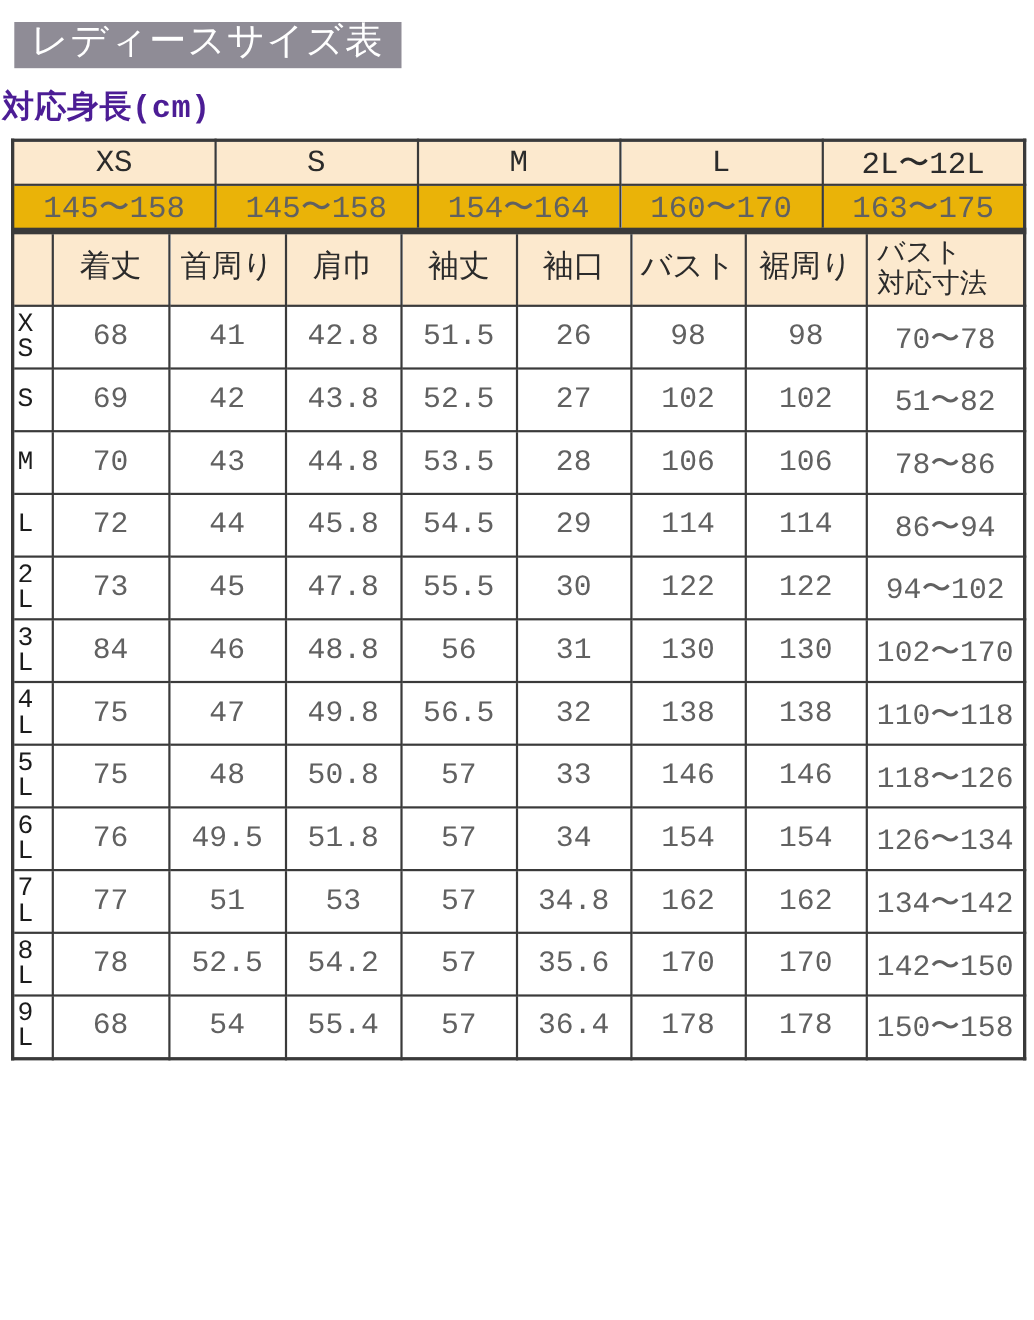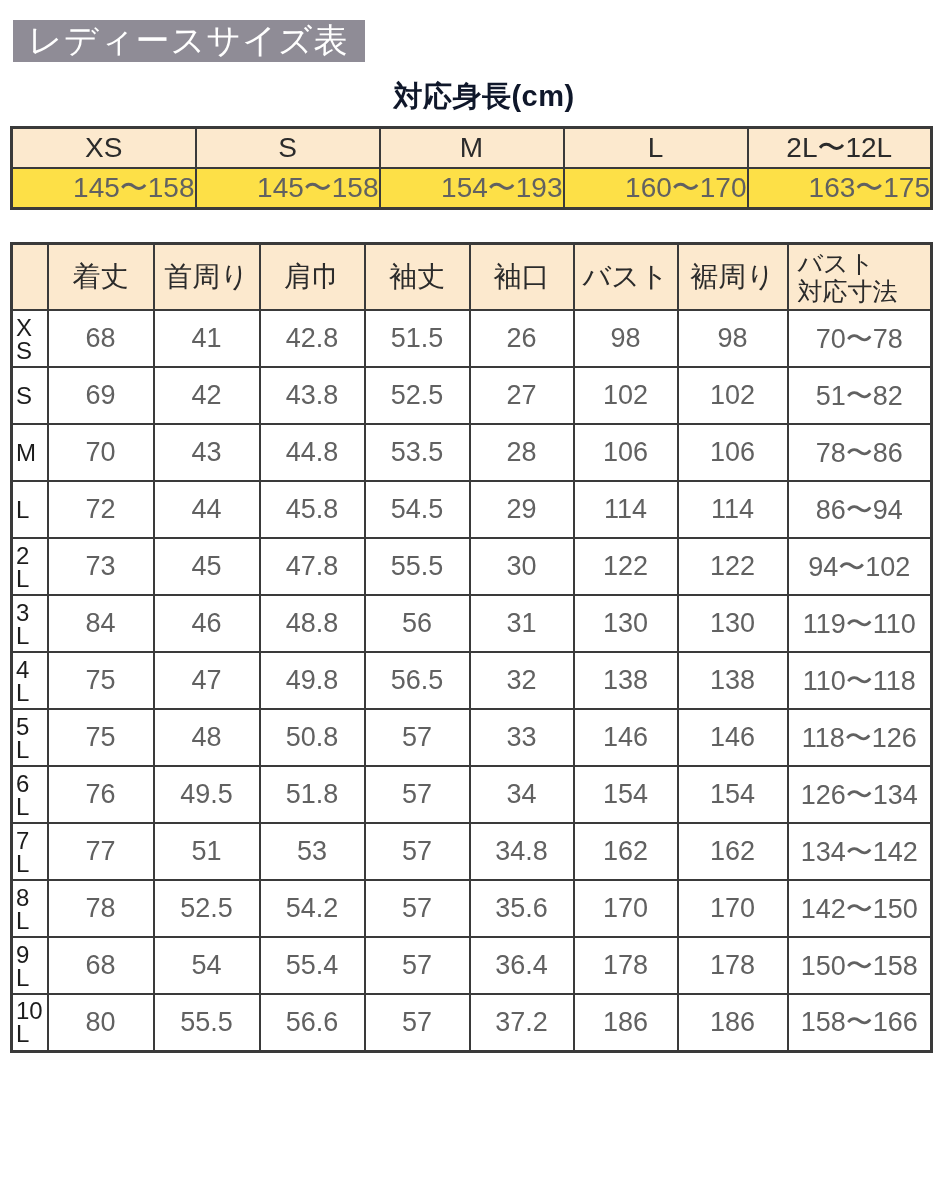--- a/index.html
+++ b/index.html
@@ -9,39 +9,39 @@
     width: 940px;
     height: 1200px;
     font-family: "Liberation Sans", "DejaVu Sans", sans-serif;
     -webkit-font-smoothing: antialiased;
   }
   .page {
     position: relative;
     width: 940px;
     height: 1080px;
     overflow: hidden;
+    font-family: Liberation Mono, monospace;
   }
   .title-bar {
     display: inline-block;
     margin: 20px 0 0 13px;
     background: #8f8c96;
     color: #ffffff;
     font-size: 34px;
     line-height: 41px;
     height: 41px;
     padding: 0 16px 1px 15px;
     letter-spacing: 1px;
   }
   .subtitle {
-    margin: 15px 0 9px 28px;
+    margin: 15px 0 9px 2px;
     font-size: 29px;
     font-weight: bold;
-    color: #0f172a;
+    color: #4c1d95;
     letter-spacing: 0.5px;
-    text-align: center;
   }
   table {
     border-collapse: collapse;
     table-layout: fixed;
     margin-left: 10px;
     border: 3px solid #3a3a3a;
   }
   th, td {
     border: 2px solid #3a3a3a;
     text-align: center;
@@ -54,25 +54,24 @@
     background: #fce9ce;
     height: 37px;
     font-size: 28px;
     font-weight: normal;
     color: #2b2b2b;
   }
   .height-table tbody td {
     height: 38px;
     font-size: 28px;
     color: #616161;
-    background: #fde047;
-    text-align: right;
+    background: #eab308;
   }
   
-  .size-table { margin-top: 32px; width: 920px; }
+  .size-table { width: 920px; }
   .size-table thead th {
     background: #fce9ce;
     height: 64px;
     font-size: 28px;
     font-weight: normal;
     color: #2b2b2b;
     white-space: pre-line;
     line-height: 1.12;
   }
   .size-table thead th.corner { background: #fce9ce; }
@@ -121,21 +120,21 @@
         <th>S</th>
         <th>M</th>
         <th>L</th>
         <th>2L〜12L</th>
       </tr>
     </thead>
     <tbody>
       <tr>
         <td>145〜158</td>
         <td>145〜158</td>
-        <td>154〜193</td>
+        <td>154〜164</td>
         <td>160〜170</td>
         <td>163〜175</td>
       </tr>
     </tbody>
   </table>
 
   <table class="size-table">
     <colgroup>
       <col style="width:36px">
         <col style="width:106px">
@@ -228,21 +227,21 @@
         <tr>
           <th>3
 L</th>
           <td>84</td>
           <td>46</td>
           <td>48.8</td>
           <td>56</td>
           <td>31</td>
           <td>130</td>
           <td>130</td>
-          <td>119〜110</td>
+          <td>102〜170</td>
         </tr>
 
         <tr>
           <th>4
 L</th>
           <td>75</td>
           <td>47</td>
           <td>49.8</td>
           <td>56.5</td>
           <td>32</td>
@@ -309,30 +308,18 @@
           <td>68</td>
           <td>54</td>
           <td>55.4</td>
           <td>57</td>
           <td>36.4</td>
           <td>178</td>
           <td>178</td>
           <td>150〜158</td>
         </tr>
 
-        <tr>
-          <th>10
-L</th>
-          <td>80</td>
-          <td>55.5</td>
-          <td>56.6</td>
-          <td>57</td>
-          <td>37.2</td>
-          <td>186</td>
-          <td>186</td>
-          <td>158〜166</td>
-        </tr>
 
 
       </tbody>
   </table>
 
 </div>
 
 </body></html>

